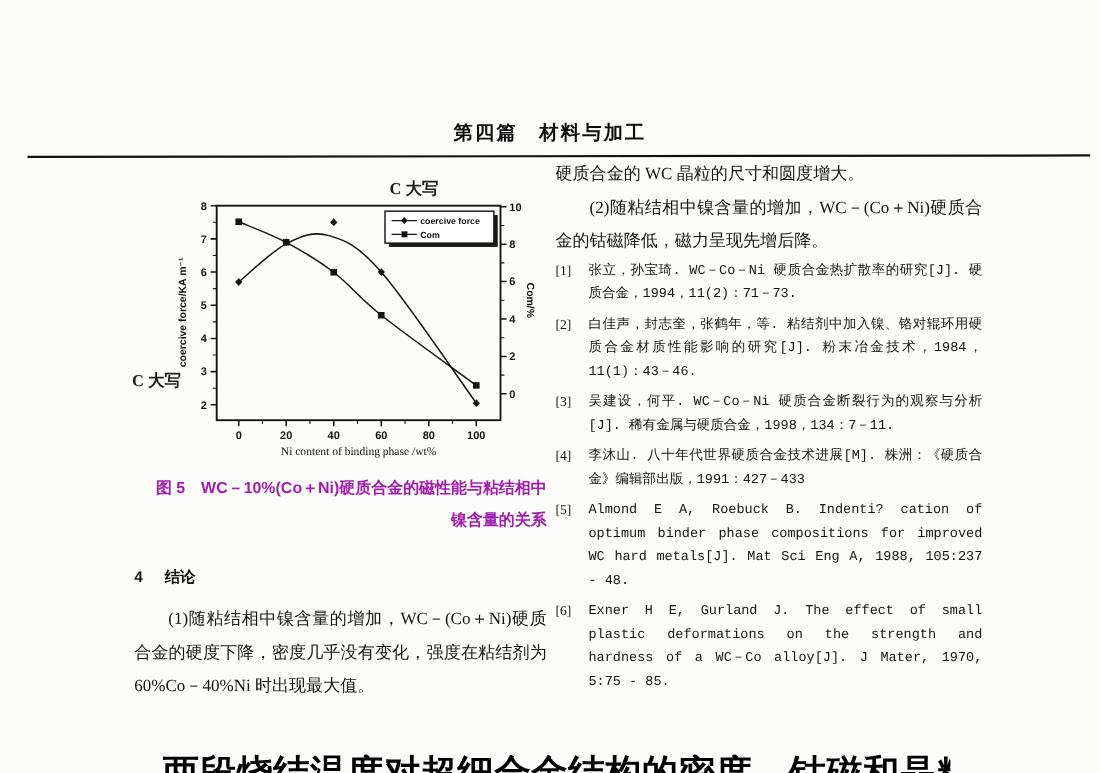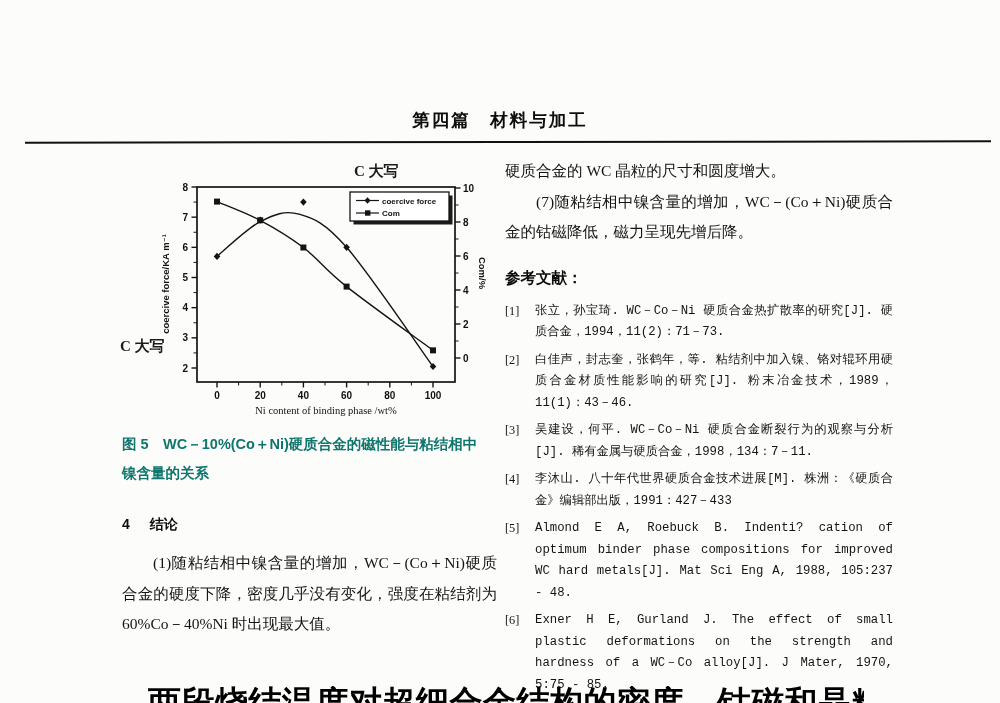--- a/index.html
+++ b/index.html
@@ -14,39 +14,39 @@
     position:absolute;top:108px;left:0;width:100%;text-align:center;
     font-family:"Liberation Sans","DejaVu Sans",sans-serif;
     font-weight:bold;font-size:17.5px;letter-spacing:2px;color:#0d0d0d;
   }
   .header-rule{
     position:absolute;top:141px;left:25px;width:966px;height:2px;
     background:#111;transform:rotate(-0.08deg);
   }
   
   .left-col{position:absolute;left:122px;top:152px;width:375px;}
-  .right-col{position:absolute;left:505px;top:156px;width:388px;}
+  .right-col{position:absolute;left:505px;top:144px;width:388px;}
   
   .chart-wrap{position:relative;width:375px;height:272px;}
   .chart-wrap svg{position:absolute;left:0;top:0;}
   .anno{
     position:absolute;font-family:"Liberation Serif","DejaVu Serif",serif;
     font-size:15px;color:#1c1c1c;white-space:nowrap;font-weight:bold;
   }
   .anno-top{left:232px;top:10px;}
   .anno-left{left:-2px;top:185px;}
   .tick{font:bold 10px "Liberation Sans","DejaVu Sans",sans-serif;fill:#111;}
   .axis-title{font:bold 9.5px "Liberation Sans","DejaVu Sans",sans-serif;fill:#111;}
   .axis-title-x{font:10.5px "Liberation Serif","DejaVu Serif",serif;fill:#111;}
   .legend-text{font:bold 8px "Liberation Sans","DejaVu Sans",sans-serif;fill:#111;}
   
   .caption{
-    margin-top:6px;text-align:left;
-    font-family:"Liberation Sans","DejaVu Sans",sans-serif;
-    font-weight:bold;font-size:14.5px;line-height:29px;color:#0f766e;
+    margin-top:6px;text-align:right;
+    font-family:"Liberation Sans","DejaVu Sans",sans-serif;
+    font-weight:bold;font-size:14.5px;line-height:29px;color:#a21caf;
   }
   
   .sec-heading{
     margin:28px 0 14px 0;
     font-family:"Liberation Sans","DejaVu Sans",sans-serif;
     font-weight:bold;font-size:14px;color:#0d0d0d;
   }
   .sec-heading .sec-num{margin-right:16px;}
   
   p.body{margin:0;font-size:15.5px;line-height:30.5px;text-align:justify;color:#141414;}
@@ -172,32 +172,31 @@
     <h2 class="sec-heading">
       <span class="sec-num">4</span>
       <span>结论</span>
     </h2>
 
     <p class="body indent">(1)随粘结相中镍含量的增加，WC－(Co＋Ni)硬质合金的硬度下降，密度几乎没有变化，强度在粘结剂为 60%Co－40%Ni 时出现最大值。</p>
   </div>
 
   <div class="right-col">
     <p class="body">硬质合金的 WC 晶粒的尺寸和圆度增大。</p>
-    <p class="body indent">(7)随粘结相中镍含量的增加，WC－(Co＋Ni)硬质合金的钴磁降低，磁力呈现先增后降。</p>
-
-    <h3 class="ref-heading">参考文献：</h3>
+    <p class="body indent">(2)随粘结相中镍含量的增加，WC－(Co＋Ni)硬质合金的钴磁降低，磁力呈现先增后降。</p>
+
 
     <ol class="refs">
       <li>
         <span class="ref-label">[1]</span>
         <span class="ref-text">张立，孙宝琦. WC－Co－Ni 硬质合金热扩散率的研究[J]. 硬质合金，1994，11(2)：71－73.</span>
       </li>
       <li>
         <span class="ref-label">[2]</span>
-        <span class="ref-text">白佳声，封志奎，张鹤年，等. 粘结剂中加入镍、铬对辊环用硬质合金材质性能影响的研究[J]. 粉末冶金技术，1989，11(1)：43－46.</span>
+        <span class="ref-text">白佳声，封志奎，张鹤年，等. 粘结剂中加入镍、铬对辊环用硬质合金材质性能影响的研究[J]. 粉末冶金技术，1984，11(1)：43－46.</span>
       </li>
       <li>
         <span class="ref-label">[3]</span>
         <span class="ref-text">吴建设，何平. WC－Co－Ni 硬质合金断裂行为的观察与分析[J]. 稀有金属与硬质合金，1998，134：7－11.</span>
       </li>
       <li>
         <span class="ref-label">[4]</span>
         <span class="ref-text">李沐山. 八十年代世界硬质合金技术进展[M]. 株洲：《硬质合金》编辑部出版，1991：427－433</span>
       </li>
       <li>

